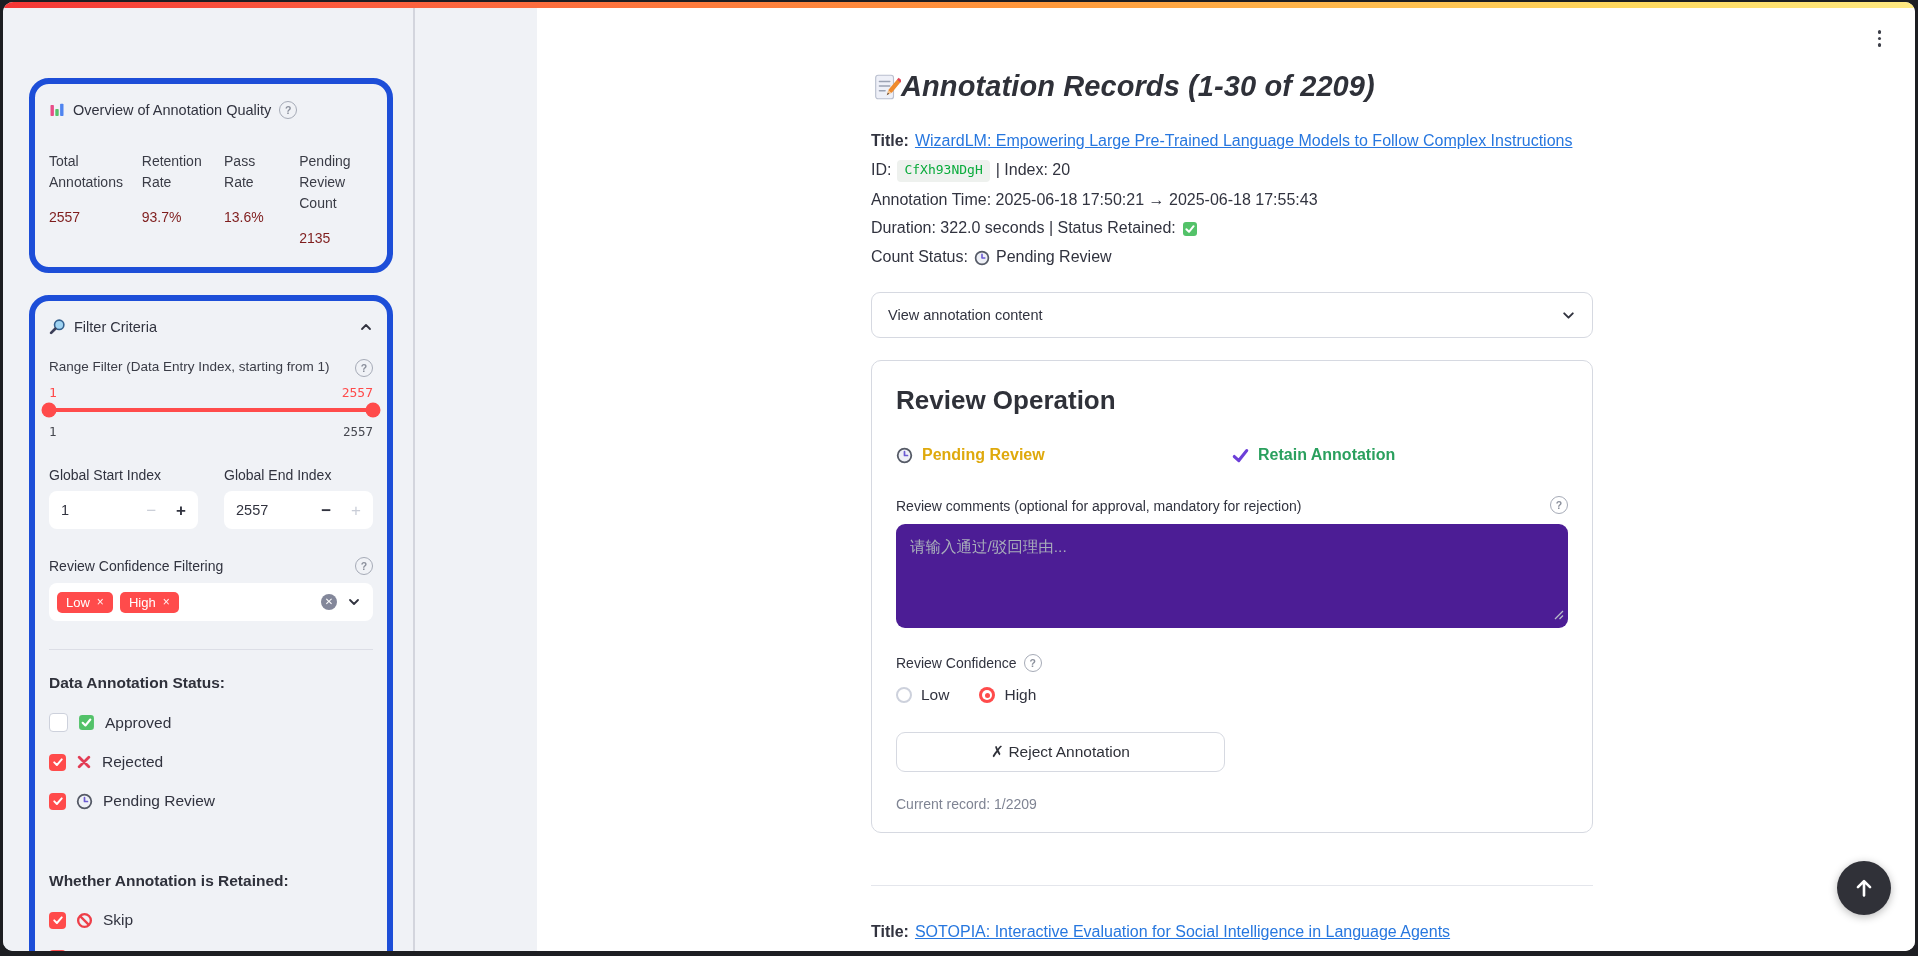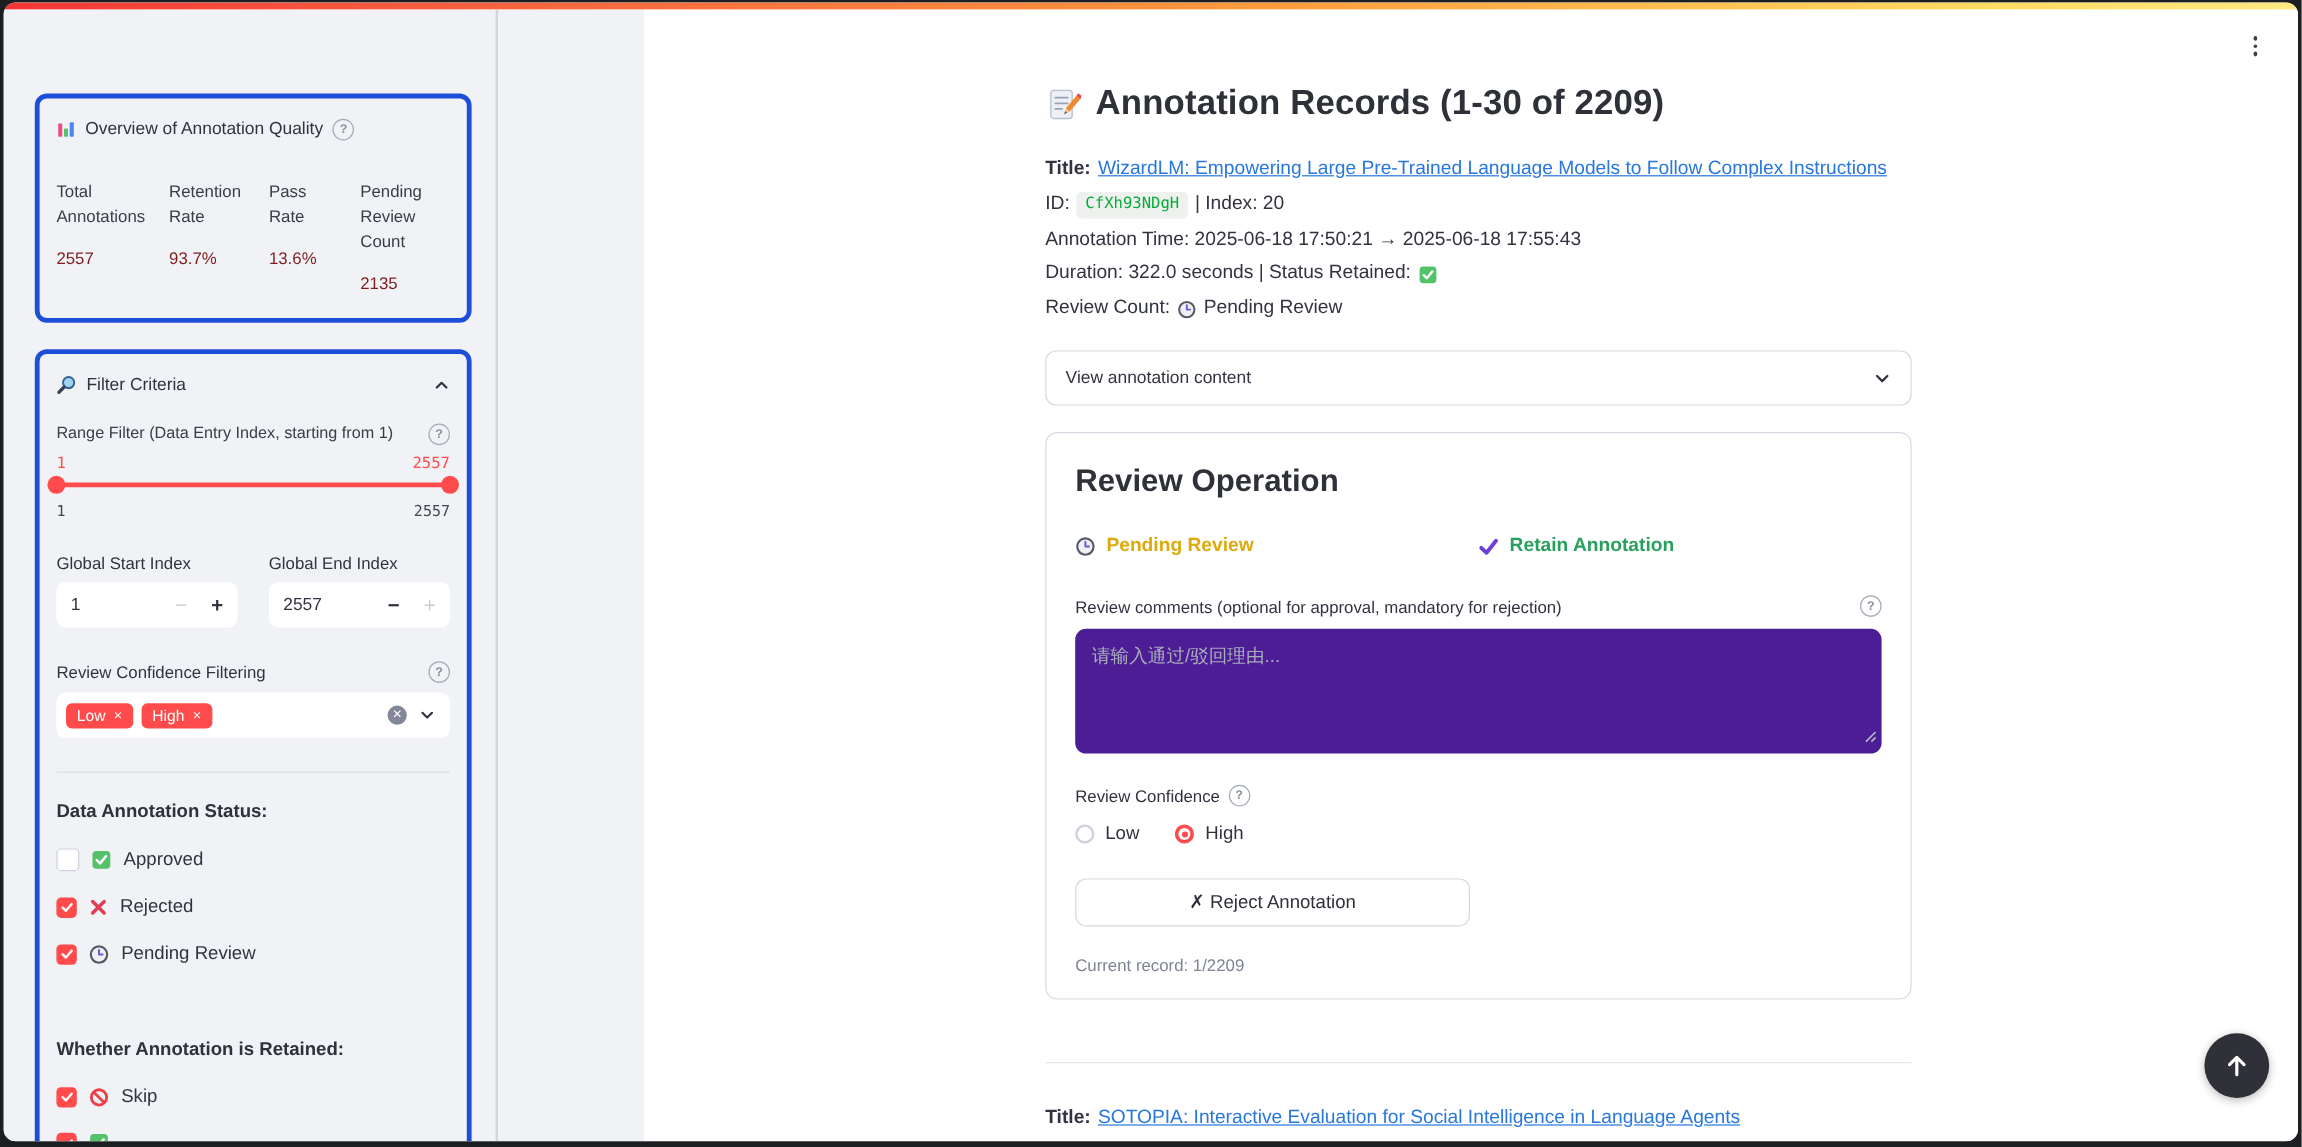--- a/index.html
+++ b/index.html
@@ -9,21 +9,21 @@
     overflow:hidden;background:#fff;display:flex;flex-direction:column;}
   .decoration{height:6px;flex:none;
     background:linear-gradient(90deg,#f43636 0%,#fb5c3e 18%,#ff9a3c 55%,#ffd95e 85%,#ffe982 100%);}
   .app{flex:1;display:flex;min-height:0;}
 
   
   .sidebar{width:508px;flex:none;background:#f0f2f6;position:relative;overflow:hidden;
     padding:70px 0 0 26px;}
   .sb-scrollline{position:absolute;left:410px;top:0;bottom:0;width:2px;background:#d3d5dd;}
   .sb-inner{width:364px;}
-  .sb-card{border:4px solid #1d4ed8;border-radius:10px;padding:17px 14px 18px;}
+  .sb-card{border:6px solid #1d4ed8;border-radius:20px;padding:17px 14px 18px;}
   .sb-card + .sb-card{margin-top:22px;}
   .card-head{display:flex;align-items:center;gap:8px;font-size:14.5px;}
   .card-head .title{color:#31333f;}
   .help{width:16px;height:16px;border:1px solid #a6abb7;border-radius:50%;flex:none;
     display:inline-flex;align-items:center;justify-content:center;font-size:10.5px;color:#8b909c;
     font-weight:700;line-height:1;}
   .metrics{margin-top:32px;display:grid;grid-template-columns:1.15fr 1fr .9fr 1.05fr;gap:12px;
     font-size:14px;line-height:1.5;color:#3a3c46;}
   .metric .val{font-weight:400;color:#7f1d1d;margin-top:14px;}
 
@@ -69,22 +69,22 @@
 
   
   .ico{display:inline-flex;flex:none;}
 
   
   .main{flex:1;position:relative;background:#fff;min-width:0;}
   .dots{position:absolute;top:18px;right:30px;display:flex;flex-direction:column;gap:3px;
     align-items:center;padding:4px;}
   .dots i{width:3.5px;height:3.5px;border-radius:50%;background:#3d3f49;}
   .content{width:722px;margin-left:334px;padding-top:62px;}
-  h1.page-title{display:flex;align-items:center;gap:12px;font-size:29px;font-weight:700;
-    color:#2f3139;margin:0 0 28px;letter-spacing:.1px;}
+  h1.page-title{display:flex;align-items:center;font-size:29px;font-weight:700;
+    color:#2f3139;margin:0 0 28px;letter-spacing:.1px;font-style:italic;}
   .rec-line{font-size:16px;margin:0 0 8px;line-height:1.3;display:flex;align-items:center;
     gap:6px;flex-wrap:wrap;}
   .rec-line b{font-weight:700;}
   a.paper-link{color:#2777df;text-decoration:underline;}
   code.idchip{font-family:"DejaVu Sans Mono",monospace;font-size:13px;color:#09ab3b;
     background:#eef1ee;padding:2.5px 7px;border-radius:4px;}
   .expander{margin-top:24px;height:44px;border:1px solid #d6d9e1;border-radius:9px;
     display:flex;align-items:center;padding:0 16px;font-size:14.5px;}
   .expander .chev{margin-left:auto;}
 
@@ -359,21 +359,21 @@
           <p class="rec-line">
             <span>Duration: 322.0 seconds | Status Retained:</span>
             <span class="ico">
               <svg width="16" height="16" viewBox="0 0 16 16">
                     <rect x="1" y="1" width="14" height="14" rx="3" fill="#53c269"></rect>
                     <polyline points="4.4,8.3 7,10.8 11.6,5.2" fill="none" stroke="#fff" stroke-width="2" stroke-linecap="round" stroke-linejoin="round"></polyline>
                   </svg>
             </span>
           </p>
           <p class="rec-line">
-            <span>Review Count:</span>
+            <span>Count Status:</span>
             <span class="ico">
               <svg width="16" height="16" viewBox="0 0 16 16">
                     <circle cx="8" cy="8" r="6.4" fill="#eef0f6" stroke="#555a66" stroke-width="1.7"></circle>
                     <path d="M8,8 L8,4.4 M8,8 L10.8,8" stroke="#6b5bd2" stroke-width="1.6" stroke-linecap="round"></path>
                   </svg>
             </span>
             <span>Pending Review</span>
           </p>
 
           <div class="expander">

